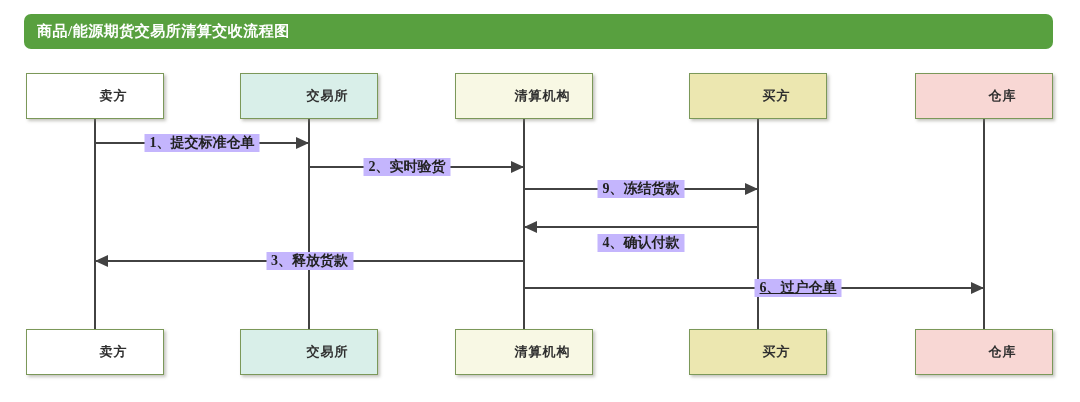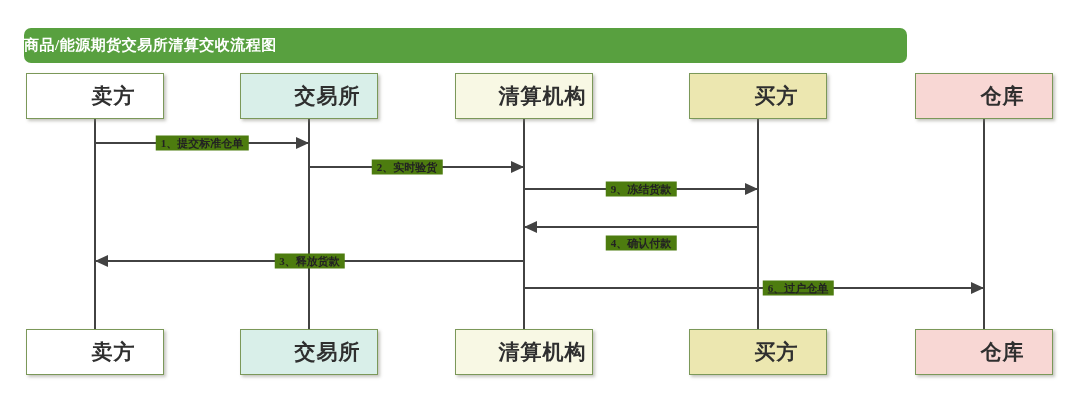--- a/index.html
+++ b/index.html
@@ -9,36 +9,36 @@
   }
   html,body{margin:0;padding:0;background:#fff;}
   body{font-family:"Liberation Serif","DejaVu Serif",serif;}
   #diagram{
     position:relative;
     width:1080px;height:402px;
     background:#fff;
     overflow:hidden;
   }
   .title-bar{
-    position:absolute;left:24px;top:28px;
-    width:883px;height:35px;
+    position:absolute;left:24px;top:14px;
+    width:1029px;height:35px;
     border-radius:7px;
     display:flex;align-items:center;
-    box-sizing:border-box;
+    padding-left:13px;box-sizing:border-box;
     z-index:5;
   }
   .title-bar span{
     font-size:15px;font-weight:bold;letter-spacing:.5px;
   }
   .actor-box{
     position:absolute;
     display:flex;align-items:center;justify-content:center;
     border:1px solid var(--border);
     box-sizing:border-box;
-    font-size:21px;font-weight:bold;color:var(--text);
+    font-size:13px;font-weight:bold;color:var(--text);
     letter-spacing:1px;
     box-shadow:2px 2px 3px rgba(125,125,110,.45);
     z-index:3;
     padding-left:37px;
   }
   .lifeline{
     position:absolute;width:2px;background:var(--line);z-index:1;
   }
   .msg-line{
     position:absolute;height:2px;background:var(--line);z-index:2;
@@ -46,22 +46,22 @@
   .msg-arrow{
     position:absolute;width:0;height:0;
     border-top:6px solid transparent;
     border-bottom:6px solid transparent;
     z-index:2;
   }
   .msg-arrow.right{border-left:13px solid var(--line);}
   .msg-arrow.left{border-right:13px solid var(--line);}
   .msg-label{
     position:absolute;transform:translate(-50%,-50%);
-    background:#4d7c0f;padding:0 5px;
-    font-size:11px;font-weight:bold;color:#222;
+    background:#c4b5fd;padding:0 5px;
+    font-size:14px;font-weight:bold;color:#222;
     white-space:nowrap;z-index:4;
   }
 </style>
 </head>
 <body>
 
 <div id="diagram" style="background: rgb(255, 255, 255);">
   <div class="title-bar" style="background: rgb(88, 160, 63); color: rgb(255, 255, 255);">
     <span>商品/能源期货交易所清算交收流程图</span>
   </div>

